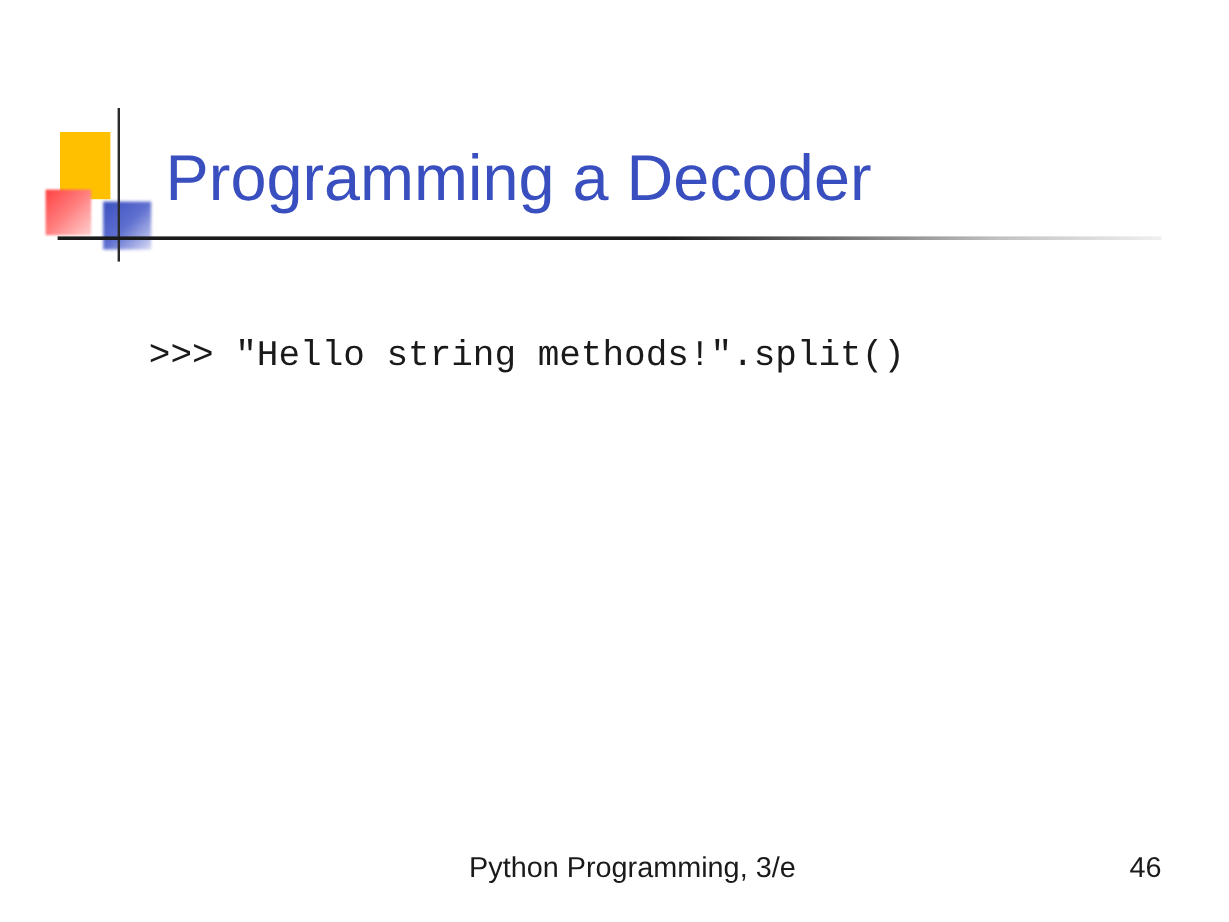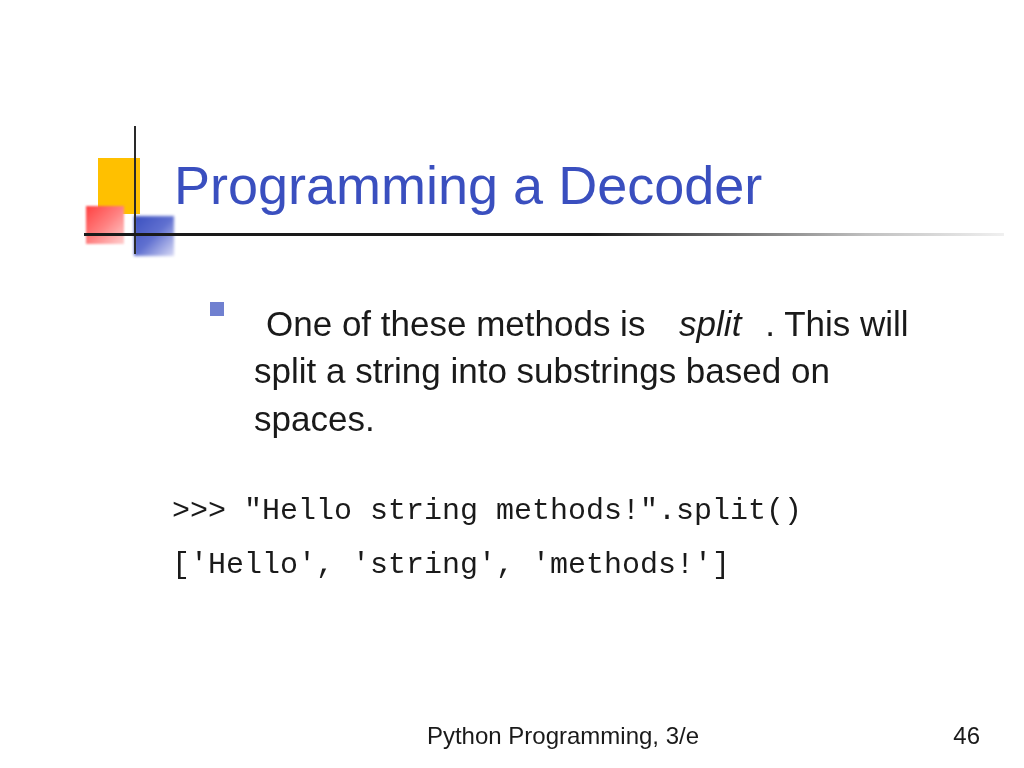--- a/index.html
+++ b/index.html
@@ -1,15 +1,15 @@
 <!DOCTYPE html>
 <html><head>
 <meta charset="utf-8">
 <style>
-  * { margin: 12px; padding: 0; box-sizing: border-box; }
+  * { margin: 0; padding: 0; box-sizing: border-box; }
   body {
     width: 1024px;
     height: 768px;
     background: #ffffff;
     position: relative;
     font-family: Verdana, Geneva, sans-serif;
     overflow: hidden;
   }
   .decoration {
     position: absolute;
@@ -126,24 +126,19 @@
   <div class="sq-yellow"></div>
   <div class="sq-red"></div>
   <div class="sq-blue"></div>
 </div>
 <div class="vline"></div>
 <div class="hline"></div>
 
 <div class="title">Programming a Decoder</div>
 
 <div class="content">
-  <div class="bullet-row">
-    <div class="bullet"></div>
-    <div class="bullet-text"><span>One of these methods is </span><span class="italic">split</span><span>. This will split a string into substrings based on spaces.</span></div>
-  </div>
   <div class="code-block">
     <div>&gt;&gt;&gt; "Hello string methods!".split()</div>
-    <div>['Hello', 'string', 'methods!']</div>
   </div>
 </div>
 
 <div class="footer">Python Programming, 3/e</div>
 <div class="page-num">46</div>
 
 </body></html>

